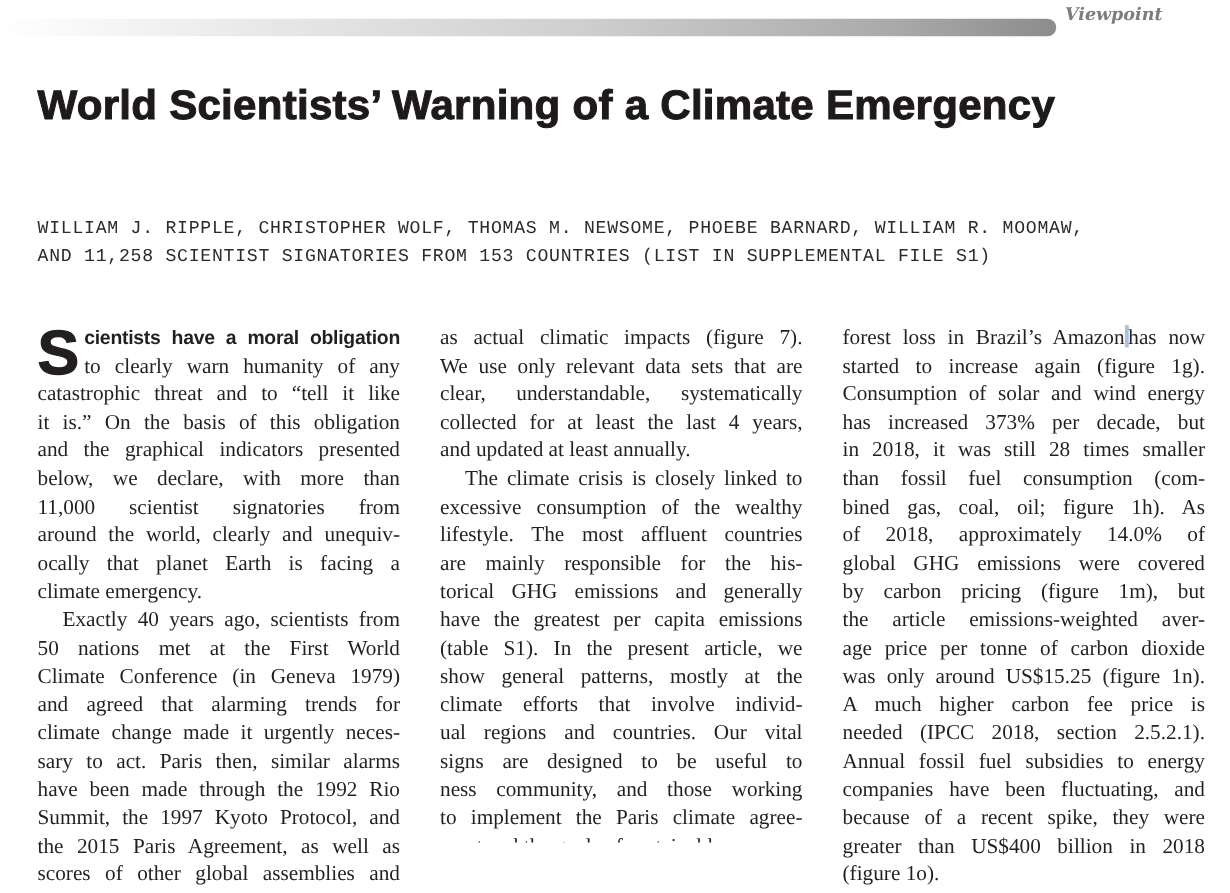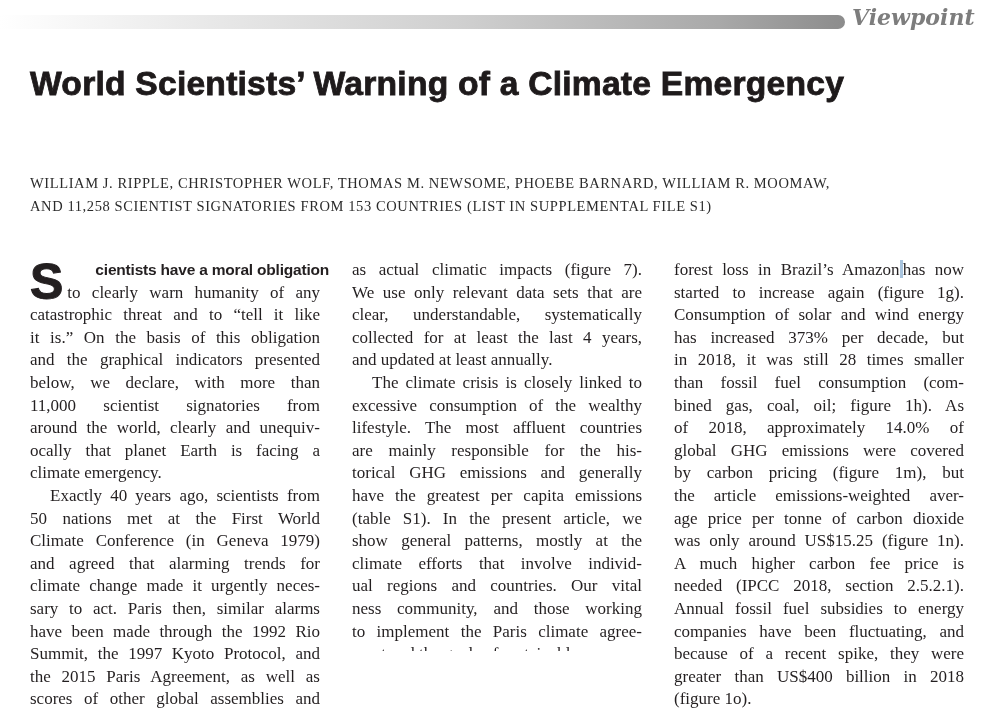--- a/index.html
+++ b/index.html
@@ -23,21 +23,21 @@
       border-radius: 0 7px 7px 0;
       background: linear-gradient(to right, #ffffff 0%, #e8e8e8 25%, #cfcfcf 55%, #a9a9a9 85%, #8c8c8c 100%);
     }
     .section-label {
       position: absolute;
       left: 852px;
       top: 4px;
       font-family: "DejaVu Serif", serif;
       font-style: italic;
       font-weight: bold;
-      font-size: 22px;
+      font-size: 14px;
       color: #7d7d7d;
       letter-spacing: 0px;
     }
     .title {
       position: absolute;
       left: 30px;
       top: 62px;
       margin: 0;
       font-family: "Liberation Sans", sans-serif;
       font-weight: bold;
@@ -48,21 +48,21 @@
       transform: scaleX(1.02);
       transform-origin: left center;
       white-space: nowrap;
       -webkit-text-stroke: 0.8px #1e1a1b;
     }
     .authors {
       position: absolute;
       left: 30px;
       top: 172px;
       width: 940px;
-      font-family: Liberation Serif, serif;
+      font-family: Liberation Mono, monospace;
       font-size: 14.5px;
       line-height: 23px;
       color: #2b2b2b;
       letter-spacing: 0.6px;
     }
     .authors div { white-space: nowrap; }
     .col {
       position: absolute;
       top: 259px;
       width: 290px;
@@ -98,21 +98,20 @@
       height: 42px;
       margin: 3px 4px 0 0;
       color: #231f20;
       -webkit-text-stroke: 1px #231f20;
     }
     .leadin {
       font-family: "Liberation Sans", sans-serif;
       font-weight: bold;
       font-size: 15.5px;
       letter-spacing: -0.2px;
-      margin-left: 28px;
     }
     .caret {
       display: inline-block;
       width: 3px;
       height: 18px;
       background: #a8c4de;
       vertical-align: -3px;
       margin: 0 0px;
     }
     .partial {
@@ -184,20 +183,21 @@
     <span class="line indent">The climate crisis is closely linked to</span>
     <span class="line">excessive consumption of the wealthy</span>
     <span class="line">lifestyle. The most affluent countries</span>
     <span class="line">are mainly responsible for the his-</span>
     <span class="line">torical GHG emissions and generally</span>
     <span class="line">have the greatest per capita emissions</span>
     <span class="line">(table S1). In the present article, we</span>
     <span class="line">show general patterns, mostly at the</span>
     <span class="line">climate efforts that involve individ-</span>
     <span class="line">ual regions and countries. Our vital</span>
+    <span class="line">signs are designed to be useful to</span>
     <span class="line">ness community, and those working</span>
     <span class="line">to implement the Paris climate agree-</span>
     <span class="partial">
         <span>ment and the goals of sustainable</span>
       </span>
   </div>
 </div>
 
 <div class="col col3">
   <div>

